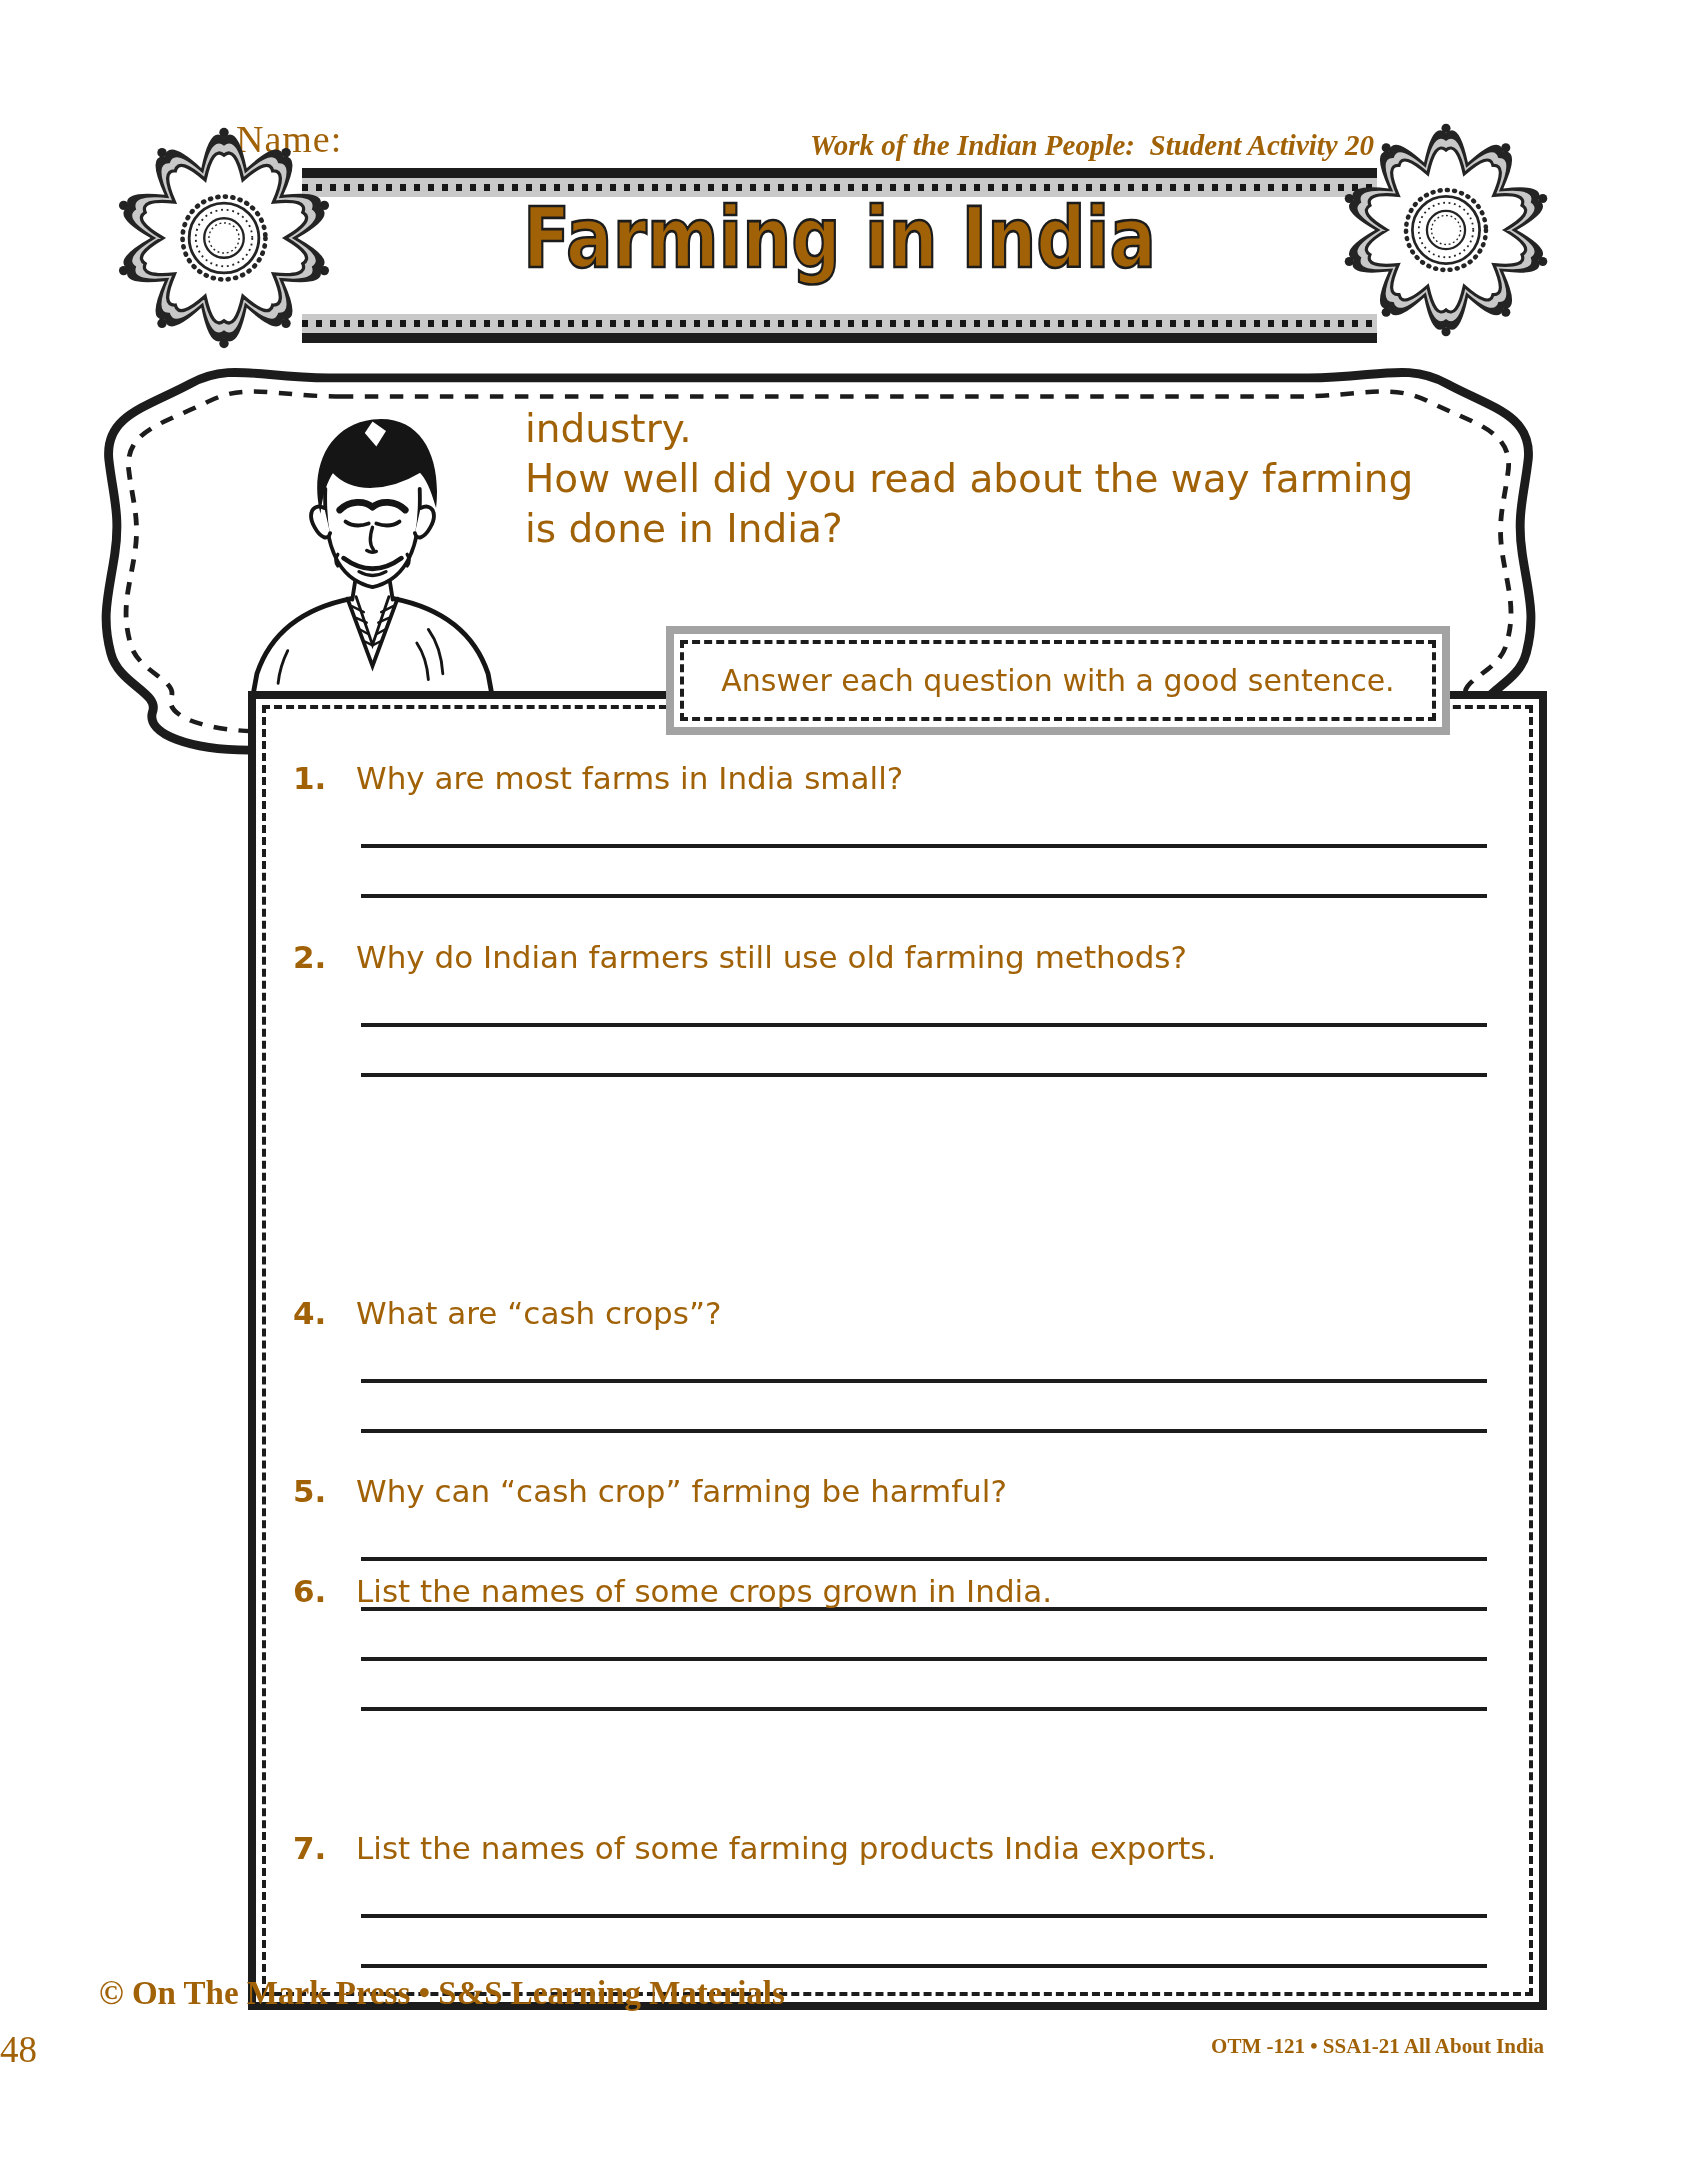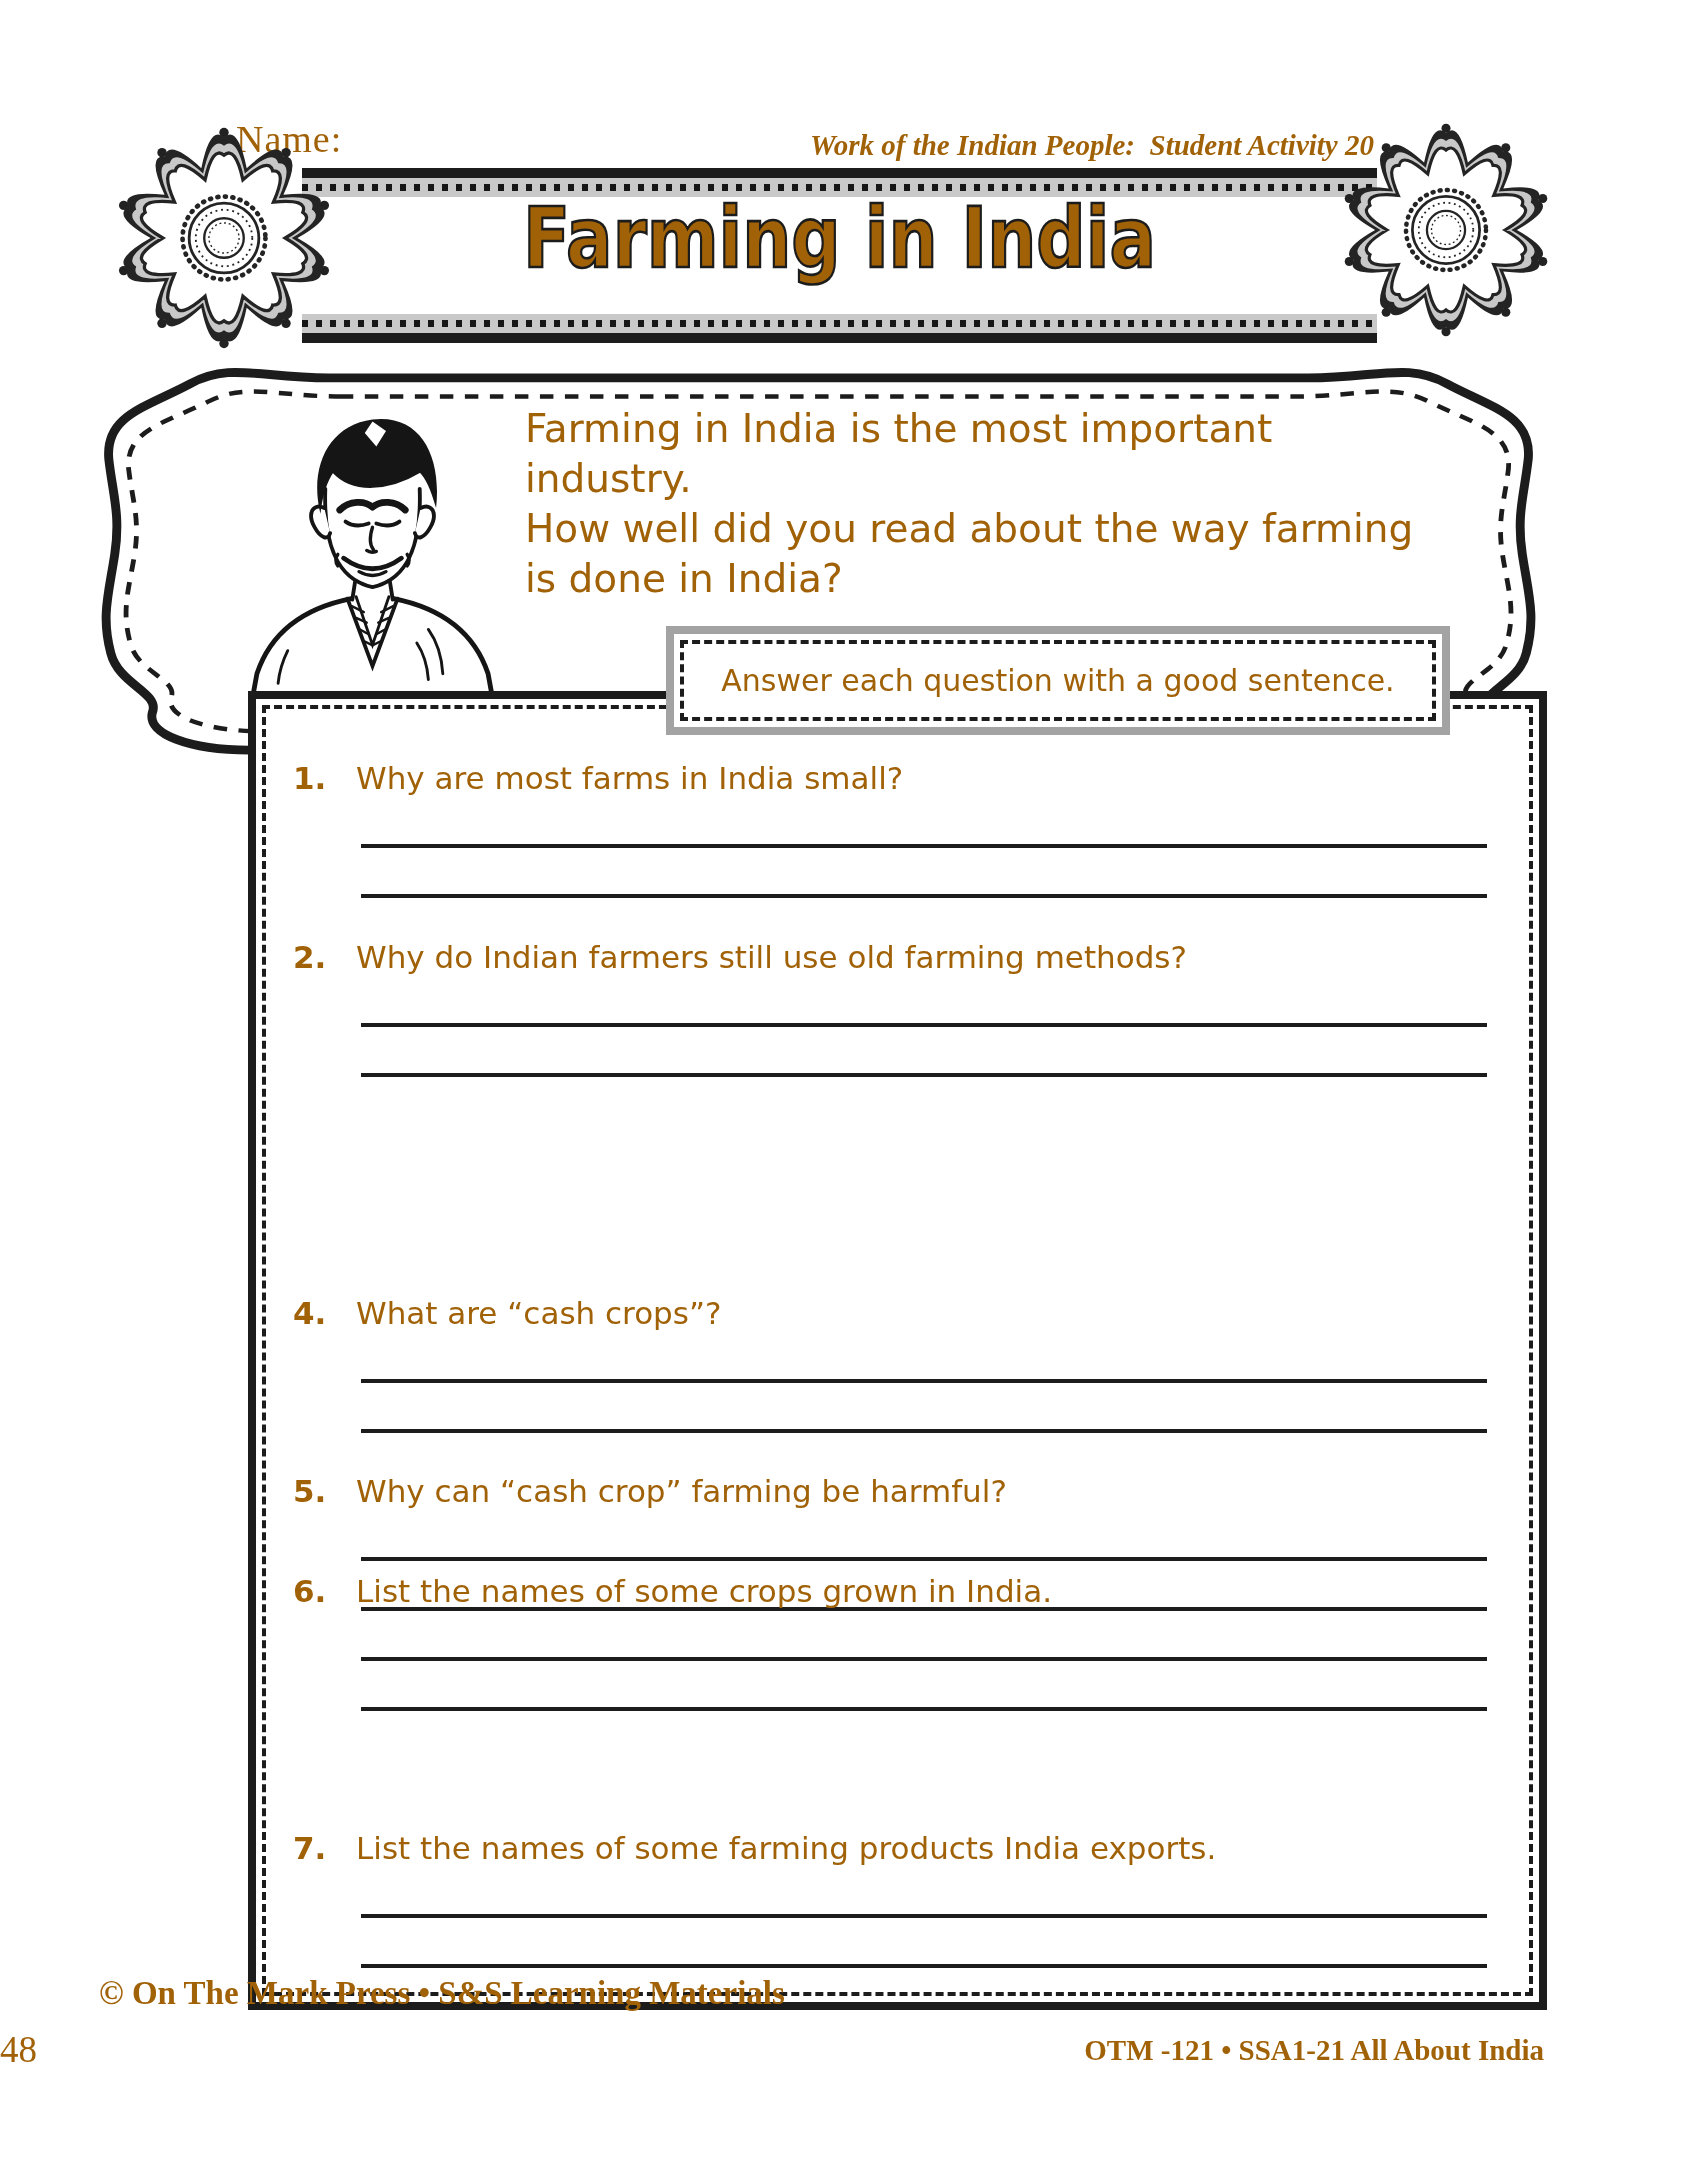--- a/index.html
+++ b/index.html
@@ -59,21 +59,21 @@
   .qline1{top:760px;}.qline2{top:939px;}.qline3{top:1117px;}.qline4{top:1295px;}
   .qline5{top:1473px;}.qline6{top:1573px;}.qline7{top:1830px;}
   .qnum{display:inline-block;width:63px;font-weight:bold;}
   .answer-line{position:absolute;left:68px;width:1126px;height:4px;background:#1c1c1c;}
   .answer-line.a{top:84px;}
   .answer-line.b{top:134px;}
 
   
   .footer-left{position:absolute;left:87px;top:1975px;font-size:33px;font-weight:bold;margin-left:12px;}
   .footer-page{position:absolute;left:0;top:2028px;width:1681px;text-align:left;font-size:37px;}
-  .footer-right{position:absolute;right:137px;top:2034px;font-size:29px;font-weight:bold;}
+  .footer-right{position:absolute;right:137px;top:2034px;font-size:21px;font-weight:bold;}
 </style>
 </head>
 <body>
 
 <div class="page">
 
   <div class="name-label serif">Name:</div>
   <div class="activity-label serif">Work of the Indian People:  Student Activity 20</div>
 
   <div class="banner">
@@ -170,21 +170,20 @@
 
       <path d="M150 132 q -5 16 1 23 M144 156 q 4 3 10 1" stroke-width="3.5"></path>
 
       <path d="M120 164 Q 150 186 180 164" stroke-width="5"></path>
       <path d="M136 178 Q 150 186 164 178" stroke-width="3.5"></path>
       <path d="M114 160 q -4 6 0 12 M186 160 q 4 6 0 12" stroke-width="3.5"></path>
     </g>
   </svg>
 
   <div class="intro-text">
-    <div>Farming in India is the most important</div>
     <div>industry.</div>
     <div>How well did you read about the way farming</div>
     <div>is done in India?</div>
   </div>
 
   <div class="qbox">
     <div class="inner"></div>
   </div>
 
   <div class="answer-banner">

